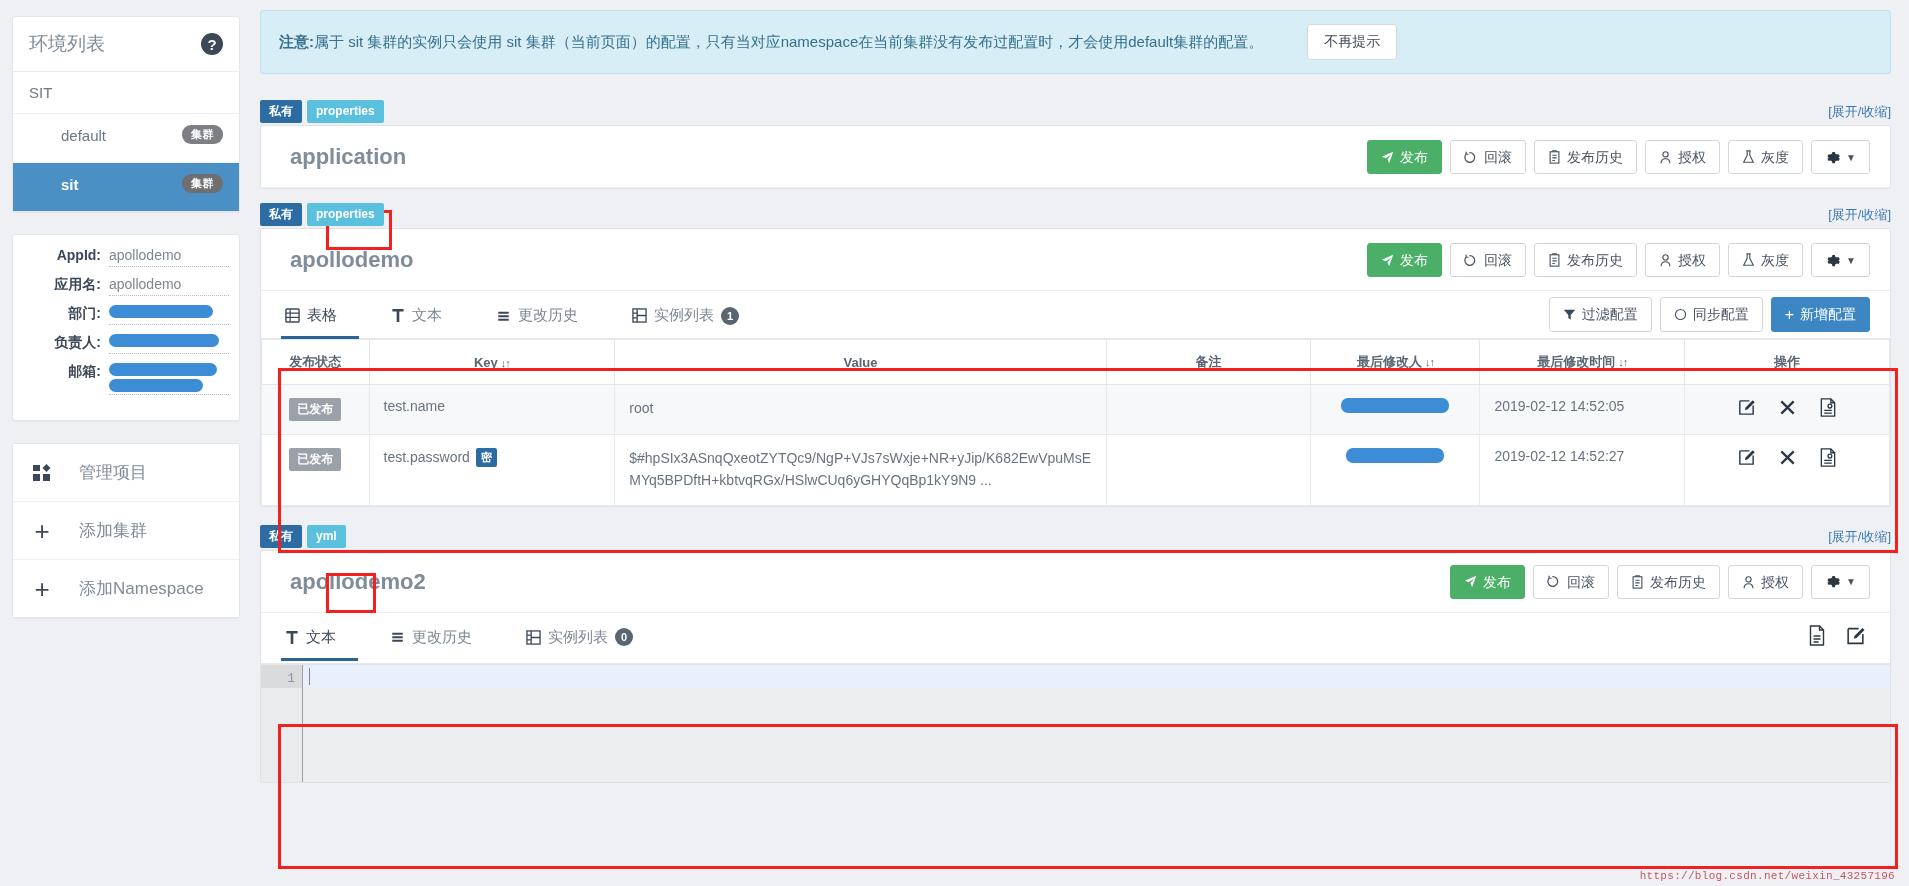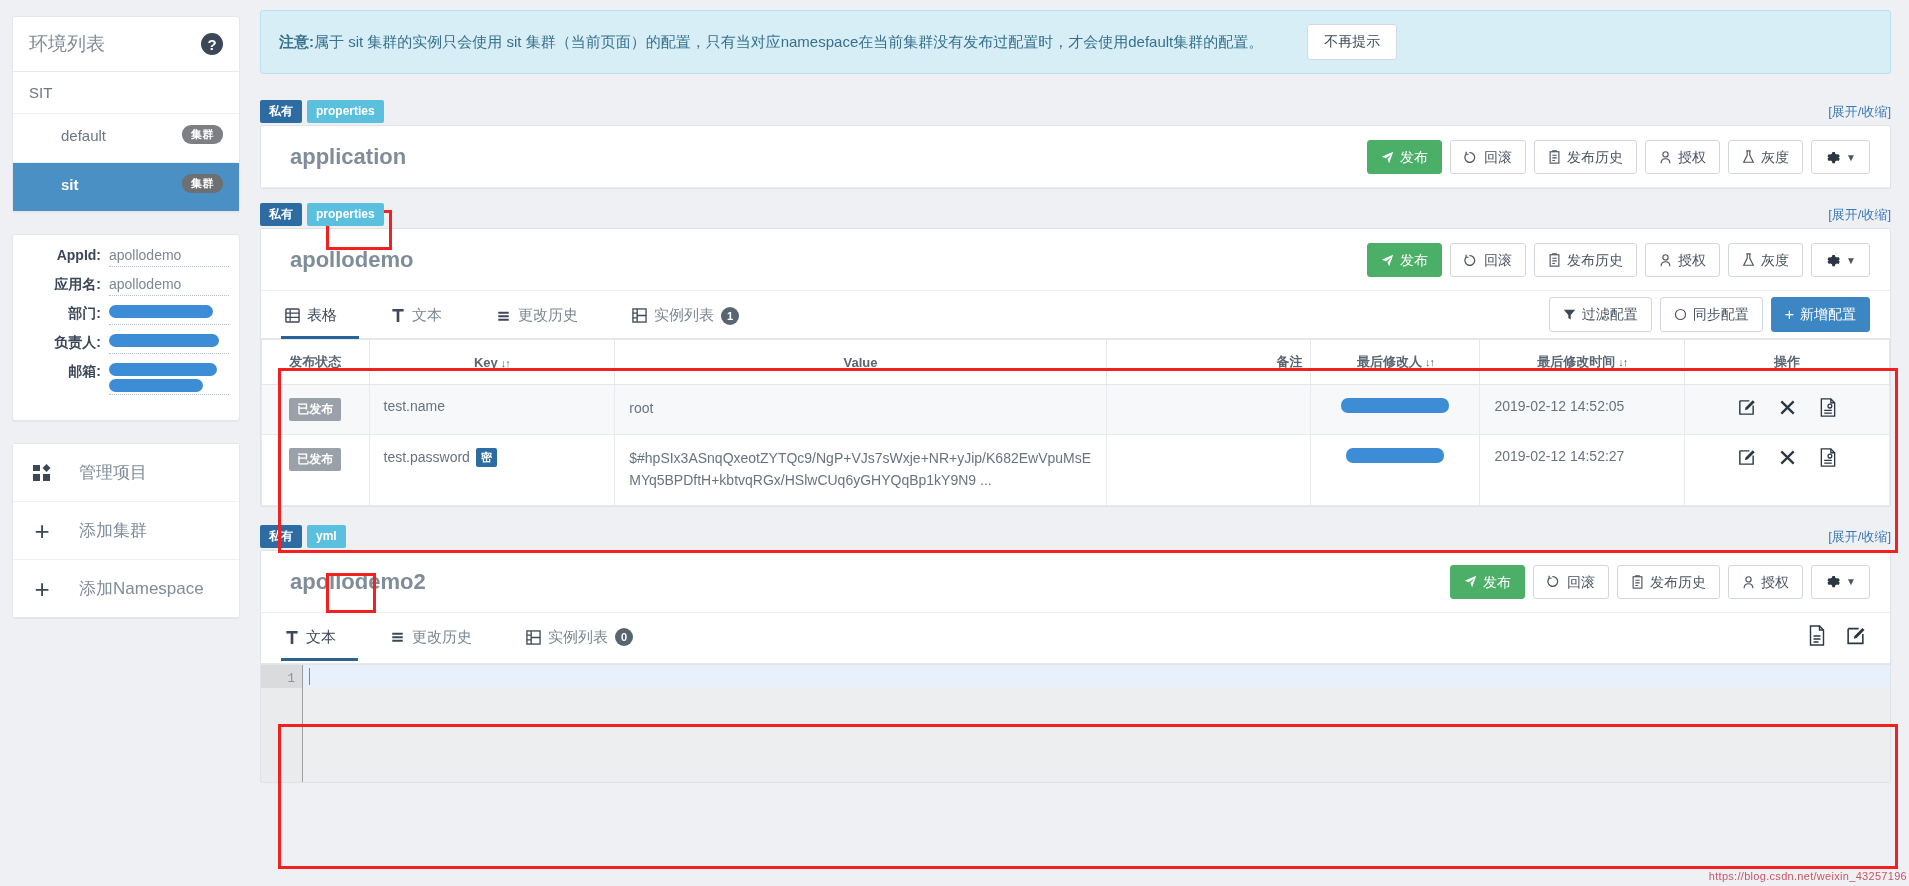--- a/index.html
+++ b/index.html
@@ -152,21 +152,21 @@
   }
   tr.alt td { background: #f7f8f9; }
   .sort-ic { font-size: 11px; letter-spacing: -1px; margin-left: 3px; }
   .state-tag {
     background: #9aa1a9; color: #fff; font-size: 12px; font-weight: bold;
     padding: 3px 8px; border-radius: 2px; display: inline-block;
   }
   .col-state { width: 105px; text-align: center; }
   .col-key { width: 240px; }
   .col-value { width: 480px; }
-  .col-remark { width: 200px; text-align: right; }
+  .col-remark { width: 200px; }
   .col-user { width: 165px; text-align: center; }
   .col-time { width: 200px; }
   .col-op { width: 200px; text-align: center; }
   .secret-badge {
     background: #2d6ca2; color: #fff; font-size: 11px; font-weight: bold;
     padding: 2px 5px; border-radius: 2px; margin-left: 6px;
     display: inline-block; vertical-align: 1px;
   }
   .value-cell { line-height: 1.55; word-break: break-all; }
   .op-icons { display: flex; gap: 22px; justify-content: center; color: #2b3742; }
@@ -186,23 +186,23 @@
   .edit-line1 { height: 22px; background: #e8f1fb; }
   .caret {
     position: absolute; left: 6px; top: 3px; width: 1px; height: 17px;
     background: #7f8792;
   }
 
   
   .anno { position: absolute; border: 3px solid #f32020; pointer-events: none; z-index: 30; }
 
   .watermark {
-    position: absolute; right: 2px; bottom: 4px; font-size: 11px;
+    position: absolute; right: 14px; bottom: 4px; font-size: 11px;
     color: #c23a4a; opacity: .85; letter-spacing: .3px; z-index: 40;
-    font-family: Liberation Sans, sans-serif;
+    font-family: Liberation Mono, monospace;
   }
 </style>
 </head>
 <body>
 
 <div class="page">
 
   <aside class="sidebar">
 
     <div class="panel">

